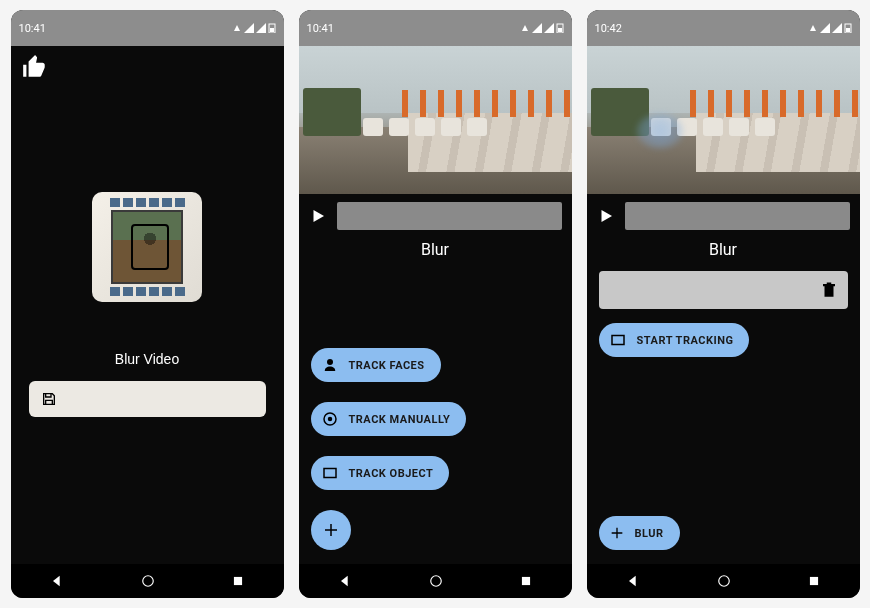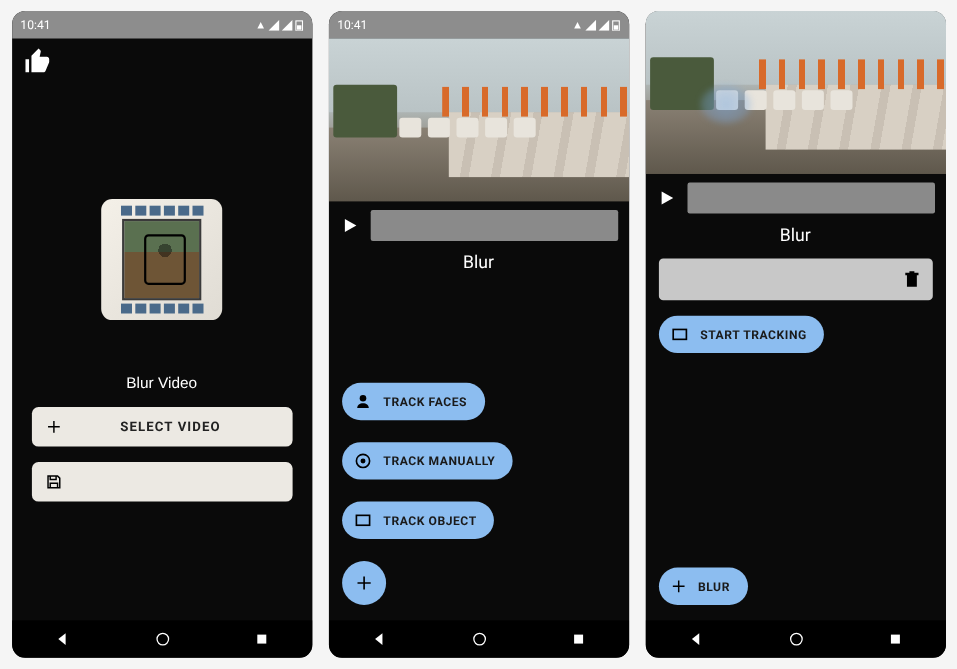--- a/index.html
+++ b/index.html
@@ -15,21 +15,21 @@
     width: 273px;
     height: 588px;
     background: #0a0a0a;
     border-radius: 12px;
     overflow: hidden;
     display: flex;
     flex-direction: column;
     position: relative;
   }
   .status-bar {
-    height: 25px;
+    height: 36px;
     background: #8d8d8d;
     display: flex;
     align-items: center;
     justify-content: space-between;
     padding: 0 8px;
     font-size: 11px;
     color: #fff;
   }
   .status-icons { display: flex; gap: 2px; align-items: center; }
   .nav-bar {
@@ -190,26 +190,20 @@
             <span></span>
             <span></span>
             <span></span>
             <span></span>
           </div>
       </div>
     </div>
     <div class="app-title">Blur Video</div>
     <div class="btn-light">
       <svg width="16" height="16" viewBox="0 0 24 24">
-          <path d="M11 4h2v16h-2zM4 11h16v2H4z" fill="#000"></path>
-        </svg>
-      <span class="lbl">SELECT VIDEO</span>
-    </div>
-    <div class="btn-light">
-      <svg width="16" height="16" viewBox="0 0 24 24">
           <path d="M4 4h13l3 3v13H4zM7 4v5h8V4M7 14h10v6H7z" fill="none" stroke="#000" stroke-width="2"></path>
         </svg>
     </div>
   </div>
   <div class="nav-bar">
     <svg width="16" height="16" viewBox="0 0 24 24">
         <path d="M16 4v16L6 12z" fill="#fff"></path>
       </svg>
     <svg width="14" height="14" viewBox="0 0 24 24">
         <circle cx="12" cy="12" r="9" fill="none" stroke="#fff" stroke-width="2"></circle>
@@ -299,20 +293,38 @@
     <svg width="14" height="14" viewBox="0 0 24 24">
         <circle cx="12" cy="12" r="9" fill="none" stroke="#fff" stroke-width="2"></circle>
       </svg>
     <svg width="14" height="14" viewBox="0 0 24 24">
         <rect x="5" y="5" width="14" height="14" fill="#fff"></rect>
       </svg>
   </div>
 </div>
 
 <div class="phone">
+  <div class="status-bar">
+    <span>10:42</span>
+    <span class="status-icons">
+      <svg width="10" height="10" viewBox="0 0 10 10">
+          <path d="M5 2l3 6H2z" fill="#fff"></path>
+        </svg>
+      <svg width="10" height="10" viewBox="0 0 10 10">
+          <path d="M0 10L10 0V10z" fill="#fff"></path>
+        </svg>
+      <svg width="10" height="10" viewBox="0 0 10 10">
+          <path d="M0 10L10 0V10z" fill="#fff"></path>
+        </svg>
+      <svg width="8" height="10" viewBox="0 0 8 10">
+          <rect x="1" y="1" width="6" height="9" fill="none" stroke="#fff"></rect>
+          <rect x="2" y="5" width="4" height="4" fill="#fff"></rect>
+        </svg>
+    </span>
+  </div>
   <div class="content">
     <div class="video-frame">
       <div class="sky"></div>
         <div class="road"></div>
         <div class="barrier"></div>
         <div class="rail"></div>
       <div class="truck"></div>
       <div class="cars">
           <div class="car"></div>
           <div class="car"></div>

